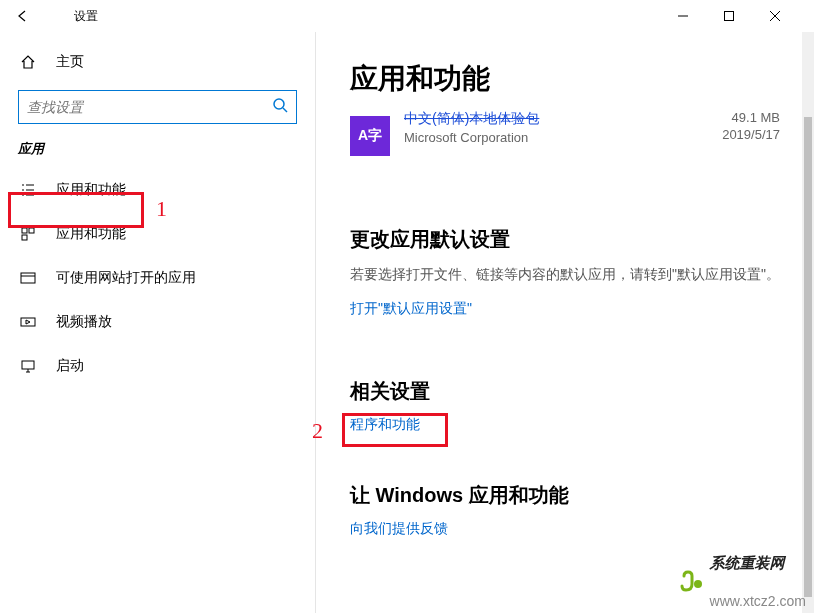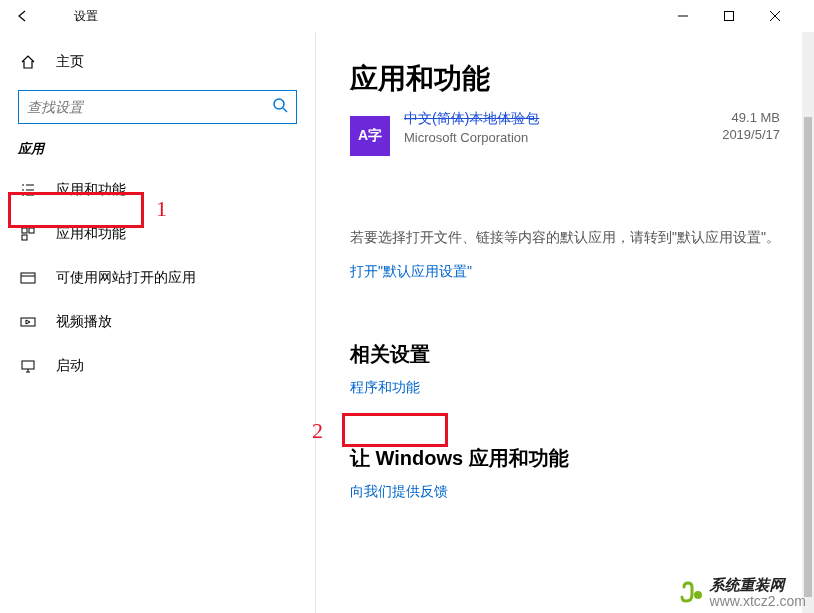--- a/index.html
+++ b/index.html
@@ -49,21 +49,21 @@
     .subsection { margin-top: 60px; }
     .subsection-title { font-size: 20px; font-weight: 600; margin-bottom: 10px; }
     .subsection-desc { font-size: 14px; color: #555; line-height: 1.6; margin-bottom: 14px; }
     .link { color: #0066cc; font-size: 14px; cursor: pointer; display: inline-block; }
     
     .scrollbar { position: absolute; right: 0; top: 0; bottom: 0; width: 12px; background: #f0f0f0; }
     .scrollbar-thumb { position: absolute; left: 2px; right: 2px; top: 85px; height: 480px; background: #c0c0c0; }
     
     .watermark { position: absolute; right: 8px; bottom: 4px; display: flex; align-items: center; gap: 6px; }
     .watermark-icon { width: 24px; height: 24px; }
-    .watermark-text { display: flex; flex-direction: column; line-height: 1.1; }
+    .watermark-text { display: flex; flex-direction: column; line-height: 1.1; gap: 22px; }
     .watermark-title { font-size: 15px; font-weight: 700; font-style: italic; color: #222; }
     .watermark-url { font-size: 14px; color: #888; }
   </style>
 </head>
 <body>
 
 <div class="titlebar">
   <div class="titlebar-back">
     <svg width="14" height="14" viewBox="0 0 14 14">
         <path d="M10 2 L4 7 L10 12" stroke="#000" stroke-width="1.2" fill="none"></path>
@@ -180,20 +180,21 @@
           <div class="app-name">中文(简体)本地体验包</div>
           <div class="app-publisher">Microsoft Corporation</div>
         </div>
         <div class="app-meta">
           <span class="app-size">49.1 MB</span>
           <span class="app-date">2019/5/17</span>
         </div>
       </div>
 
       <div class="subsection">
+        <div class="subsection-title">更改应用默认设置</div>
         <div class="subsection-desc">若要选择打开文件、链接等内容的默认应用，请转到"默认应用设置"。</div>
         <span class="link">打开"默认应用设置"</span>
       </div>
 
       <div class="subsection">
         <div class="subsection-title">相关设置</div>
         <span class="link">程序和功能</span>
       </div>
 
       <div class="subsection" style="margin-top:48px">

